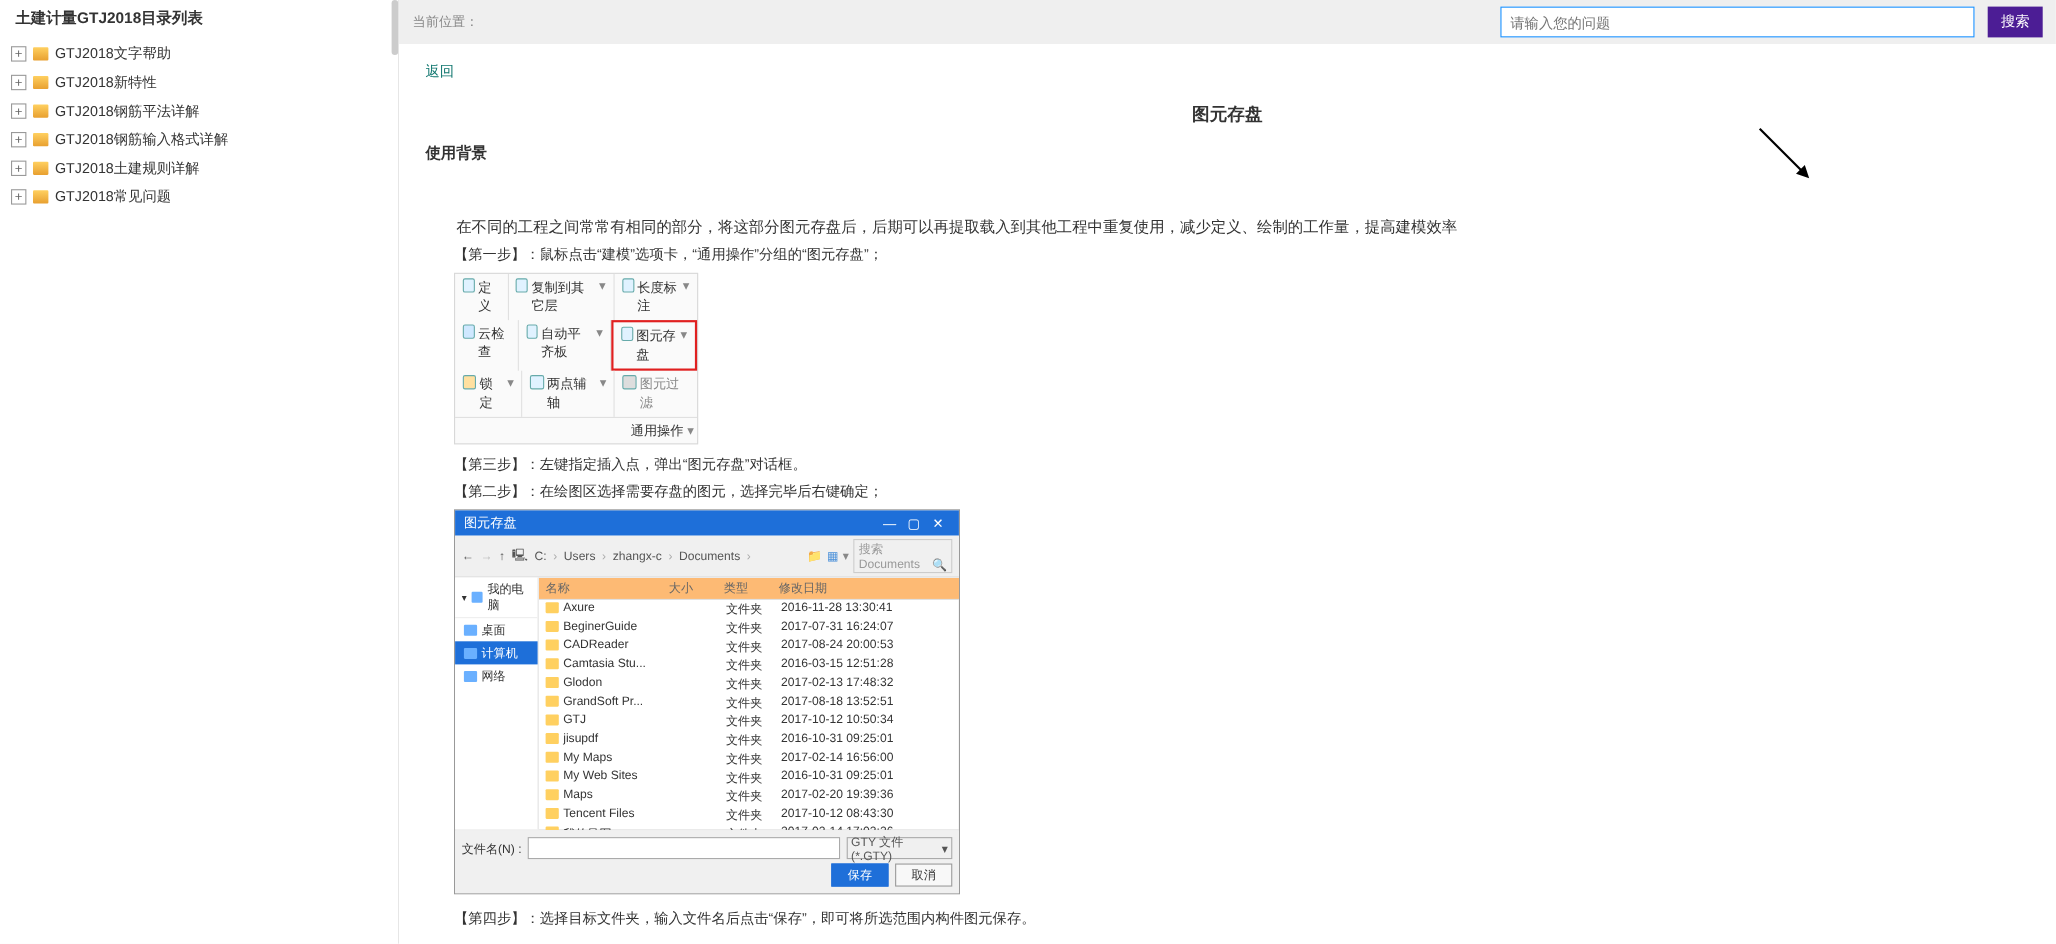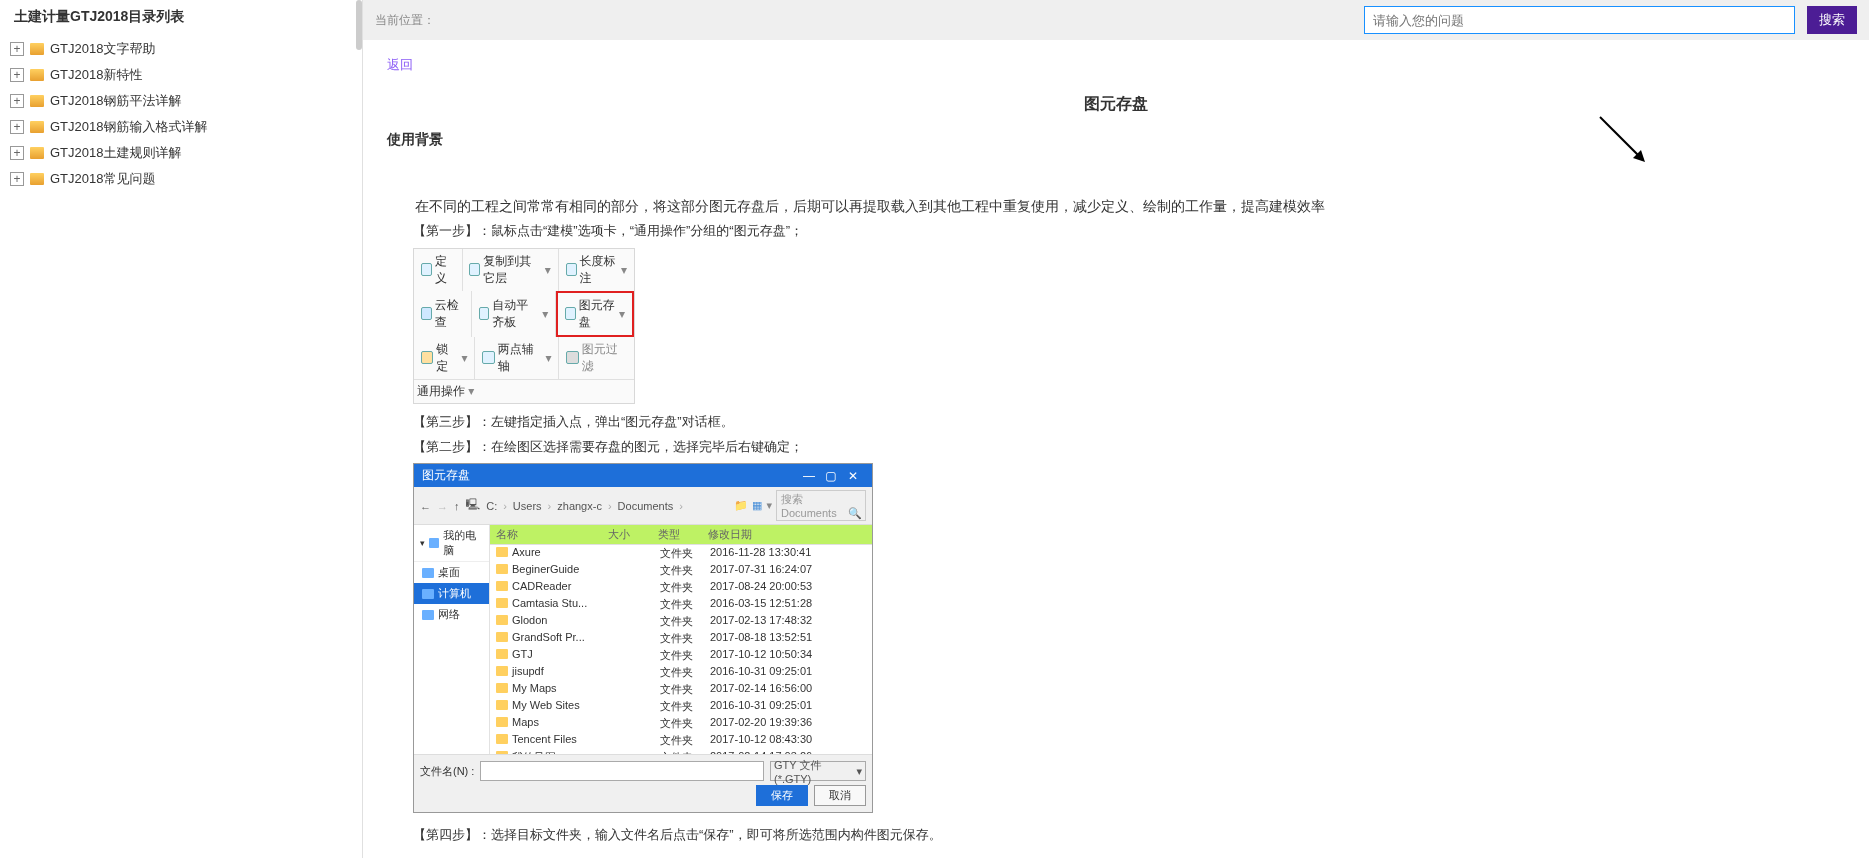--- a/index.html
+++ b/index.html
@@ -9,50 +9,50 @@
   .tree-item { display: flex; align-items: center; padding: 4px 0; cursor: pointer; font-size: 13px; }
   .tree-item .expand { width: 14px; height: 14px; border: 1px solid #999; text-align: center; line-height: 12px; font-size: 12px; margin-right: 6px; color: #666; background: #fff; }
   .tree-item .folder { width: 14px; height: 12px; background: linear-gradient(#ffd060,#e8a030); border-radius: 1px; margin-right: 6px; }
   .vscroll-indicator { position: absolute; right: 0; top: 0; width: 6px; height: 50px; background: rgba(0,0,0,0.2); border-radius: 3px; }
   .main { flex: 1; display: flex; flex-direction: column; overflow: hidden; background: #efefef; }
   .topbar { display: flex; align-items: center; padding: 6px 12px; gap: 12px; }
   .topbar .loc-label { color: #888; font-size: 12px; margin-right: auto; }
   .search-input { width: 431px; height: 28px; border: 1px solid #1890ff; padding: 0 8px; font-size: 13px; outline: none; }
   .search-btn { width: 50px; height: 28px; background: #4c1d95; color: #fff; border: none; font-size: 13px; cursor: pointer; }
   .content { flex: 1; background: #fff; margin: 0; padding: 16px 24px; overflow-y: auto; position: relative; }
-  .back-link { color: #8b5cf6; font-size: 13px; cursor: pointer; }
+  .back-link { color: #0f766e; font-size: 13px; cursor: pointer; }
   .heading-line { text-align: center; position: relative; margin: 20px 0 16px; }
   .heading-line .title-text { font-weight: bold; font-size: 16px; display:inline-block;}
   .arrow-svg { position: absolute; right: 190px; top: 18px; width: 60px; height: 60px; }
   .section-bold { font-weight: bold; font-size: 14px; margin-top: 12px; }
   .body-text { font-size: 14px; line-height: 1.8; text-indent: 2em; margin-top: 45px; }
   .step-text { font-size: 13px; line-height: 1.9; text-indent: 2em; }
   .ribbon { border: 1px solid #d8d8d8; width: 222px; margin: 4px 0 6px 26px; font-size: 12px; background: #fafafa; }
   .rib-row { display:flex; }
-  .rib-cell { display:flex; align-items:center; gap:3px; padding:4px 7px; }
+  .rib-cell { display:flex; align-items:flex-start; gap:3px; padding:4px 7px; }
   .rib-cell .ico { width:13px; height:13px; border:1px solid #6aa; background:#e0f2ff; border-radius:2px;}
   .rib-sep { width:1px; background:#e0e0e0; }
   .rib-highlight { border:2px solid #e02020; }
-  .rib-footer { text-align:left; border-top:1px solid #e0e0e0; padding:3px;}
+  .rib-footer { text-align:right; border-top:1px solid #e0e0e0; padding:3px;}
   .dialog { width:460px; border:1px solid #999; margin:4px 0 10px 26px; font-size:12px; background:#fff;}
   .dlg-title { background:#1e6fd9; color:#fff; padding:3px 8px; display:flex; align-items:center;}
   .dlg-title .spacer{flex:1}
   .dlg-title .wbtn{width:22px;text-align:center;cursor:pointer}
   .dlg-toolbar{display:flex;align-items:center;gap:6px;background:#f0f0f0;border-bottom:1px solid #ddd;padding:3px 6px;font-size:11px;color:#555}
   .dlg-toolbar .crumb{color:#555}
   .dlg-toolbar .sep{color:#aaa}
   .dlg-toolbar .srch{margin-left:auto;border:1px solid #ccc;padding:1px 4px;color:#999;width:90px;position:relative}
   .dlg-body{display:flex;height:230px;border-bottom:1px solid #ddd}
   .dlg-left{width:76px;background:#fff;border-right:1px solid #e2e2e2;font-size:11px}
   .dlg-left .li{display:flex;align-items:center;gap:4px;padding:3px 8px}
   .dlg-left .li.sel{background:#1e6fd9;color:#fff}
   .dlg-left .fico{width:12px;height:10px;background:#6ab0ff;border-radius:1px}
   .dlg-left .head{padding:3px 6px;border-bottom:1px solid #eee;display:flex;align-items:center;gap:4px}
   .dlg-right{flex:1;overflow:auto}
-  .dlg-right .hdr{display:flex;border-bottom:1px solid #e0e0e0;font-size:11px;color:#666;background:#bef264}
+  .dlg-right .hdr{display:flex;border-bottom:1px solid #e0e0e0;font-size:11px;color:#666;background:#fdba74}
   .dlg-right .hdr span:nth-child(1){width:118px;padding:2px 6px}
   .dlg-right .hdr span:nth-child(2){width:50px;padding:2px 0}
   .dlg-right .hdr span:nth-child(3){width:50px;padding:2px 0}
   .dlg-right .hdr span:nth-child(4){flex:1;padding:2px 0}
   .dlg-right .row{display:flex;font-size:11px;padding:1px 0}
   .dlg-right .row .fico{width:12px;height:10px;background:#ffd060;margin:1px 4px 0 6px;border-radius:1px}
   .dlg-right .row span:nth-child(2){width:98px}
   .dlg-right .row span:nth-child(3){width:50px}
   .dlg-right .row span:nth-child(4){width:50px}
   .dlg-right .row span:nth-child(5){flex:1}

